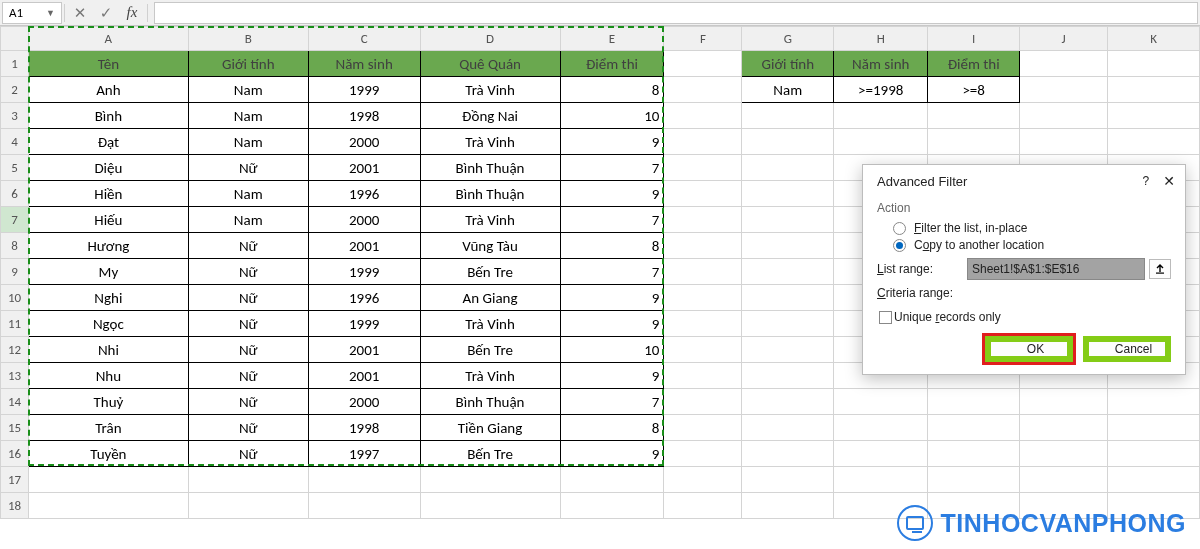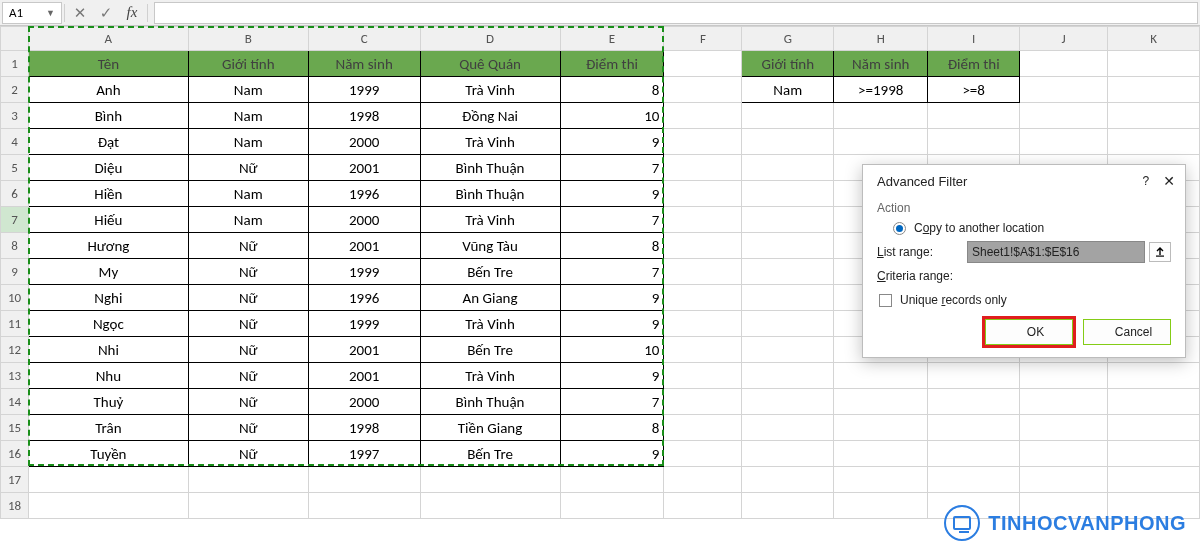--- a/index.html
+++ b/index.html
@@ -36,40 +36,40 @@
 
   
   .dialog { position: absolute; width: 324px; background: #fff; border: 1px solid #bcbcbc; box-shadow: 0 4px 16px rgba(0,0,0,.25); font-family: "Segoe UI", sans-serif; font-size: 12px; color: #222; }
   .dialog .titlebar { display: flex; align-items: center; padding: 8px 10px 6px 14px; }
   .dialog .titlebar .t { font-size: 13px; }
   .dialog .titlebar .help { margin-left: auto; cursor: pointer; }
   .dialog .titlebar .close { margin-left: 14px; cursor: pointer; font-size: 14px; }
   .dialog .body { padding: 2px 14px 12px; }
   .dialog .sec { color: #666; margin: 4px 0 6px; }
   .dialog .opt { display: flex; align-items: center; gap: 8px; margin: 3px 0 3px 16px; color: #222; }
-  .dialog .chk { display: flex; align-items: flex-end; gap: 8px; margin: 10px 0 12px 2px; }
+  .dialog .chk { display: flex; align-items: flex-end; gap: 2px; margin: 10px 0 12px 2px; }
   .dialog .radio { width:13px; height:13px; border:1px solid #888; border-radius:50%; display:inline-flex; align-items:center; justify-content:center; }
   .dialog .radio.on::after { content:""; width:7px; height:7px; border-radius:50%; background:#0067c0; }
   .dialog .cbx { width:13px; height:13px; border:1px solid #888; }
   .dialog .row { display:flex; align-items:center; margin:6px 0; }
   .dialog .row label { width:90px; text-decoration: none; }
   .dialog .row .inp { flex:1; border:1px solid #888; height:22px; padding:0 4px; background:#a3a3a3; display:flex; align-items:center; }
   .dialog .row.hi .inp { border:2px solid #0067c0; padding-right:0; }
   .dialog .refbtn { width:22px; height:20px; margin-left:4px; border:1px solid #bbb; background:#fdfdfd; display:flex; align-items:center; justify-content:center; }
   .dialog .refbtn svg { display:block; }
   .dialog .btns { display:flex; justify-content:flex-end; gap:10px; margin-top:12px; }
-  .dialog .dbtn { border:1px solid #84cc16; background:#fdfdfd; width:88px; height:26px; display:flex; align-items:center; justify-content:center; cursor:pointer;padding-left:13px; }
+  .dialog .dbtn { border:6px solid #84cc16; background:#fdfdfd; width:88px; height:26px; display:flex; align-items:center; justify-content:center; cursor:pointer;padding-left:13px; }
   .dialog .dbtn.ok { outline:3px solid #e01e1e; }
 
   
   .wm { position:absolute; right:14px; bottom:8px; display:flex; align-items:center; gap:8px; font-family: Arial, sans-serif; }
   .wm .logo { width:36px; height:36px; border:2px solid #2b7de1; border-radius:50%; display:flex; align-items:center; justify-content:center; position:relative; }
   .wm .logo .scr { width:18px; height:14px; border:2px solid #2b7de1; border-radius:2px; position:relative; }
   .wm .logo .scr::after { content:""; position:absolute; width:10px; height:2px; background:#2b7de1; bottom:-5px; left:4px; }
-  .wm .txt { color:#2b7de1; font-weight:900; font-size:20px; letter-spacing:.5px; }
+  .wm .txt { color:#2b7de1; font-weight:900; font-size:25px; letter-spacing:.5px; }
 
   .under { text-decoration: underline; }
 </style>
 </head>
 <body>
 <div class="app">
 
 <div class="fbar">
   <div class="namebox">
     <span>A1</span>
@@ -365,20 +365,24 @@
 
 <div class="dialog" style="left:862px; top:164px;">
   <div class="titlebar">
     <span class="t">Advanced Filter</span>
     <span class="help">?</span>
     <span class="close">✕</span>
   </div>
   <div class="body">
     <div class="sec">Action</div>
     <div class="opt">
+      <span class="radio"></span>
+      <span><span class="under">F</span><span>ilter the list, in-place</span></span>
+    </div>
+    <div class="opt">
       <span class="radio on"></span>
       <span><span>C</span><span class="under">o</span><span>py to another location</span></span>
     </div>
 
     <div class="row">
       <label><span class="under">L</span><span>ist range:</span></label>
       <div class="inp">
             <span>Sheet1!$A$1:$E$16</span>
           </div>
       <div class="refbtn">

